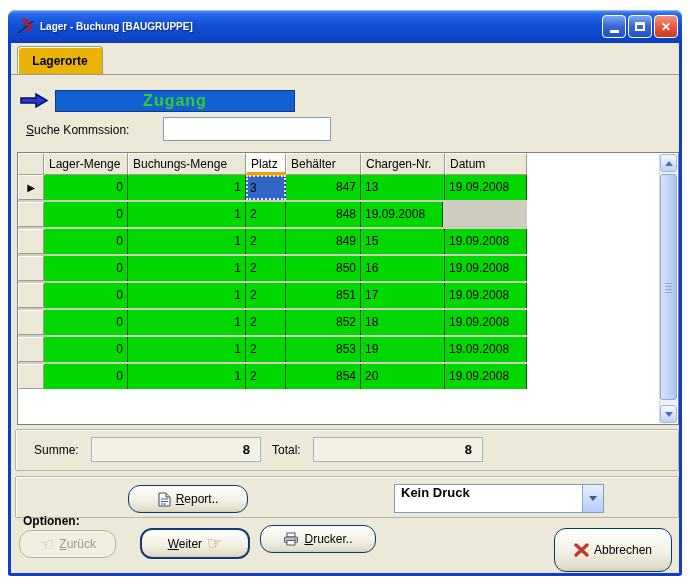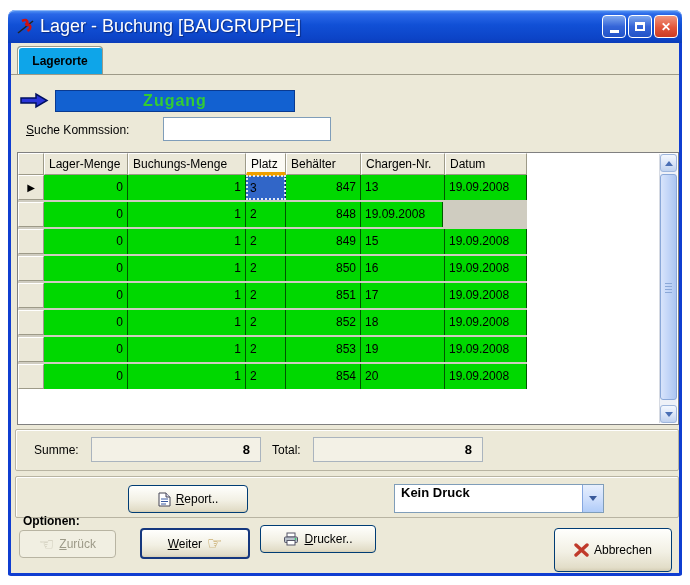--- a/index.html
+++ b/index.html
@@ -6,34 +6,34 @@
     font-family:"Liberation Sans",sans-serif;font-size:12px;color:#000;}
   .window{position:absolute;left:8px;top:10px;width:674px;height:566px;
     border:3px solid #0f3dd1;border-top:none;border-radius:8px 8px 3px 3px;
     background:#ece9d8;box-sizing:border-box;}
   
   .titlebar{position:absolute;left:-3px;top:0;width:674px;height:33px;
     border-radius:7px 7px 0 0;
     background:linear-gradient(180deg,#5a9cf5 0%,#2a68e8 12%,#1150d6 45%,#0c43c6 88%,#0a3cb8 100%);
     display:flex;align-items:center;box-shadow:inset 0 1px 0 #8db8f8;}
   .app-icon{width:20px;height:18px;margin:0 4px 0 8px;flex:0 0 auto;}
-  .title{color:#fff;font-weight:normal;font-size:18px;text-shadow:1px 1px 1px #0a2a80;}
+  .title{color:#fff;font-weight:bold;font-size:10px;text-shadow:1px 1px 1px #0a2a80;}
   .winbtns{margin-left:auto;display:flex;gap:2px;padding-right:4px;}
   .wbtn{width:24px;height:23px;border:1px solid #fff;border-radius:4px;
     display:flex;align-items:center;justify-content:center;color:#fff;font-size:12px;
     font-weight:bold;line-height:1;box-sizing:border-box;}
   .wbtn.min,.wbtn.max{background:linear-gradient(180deg,#7fa8ef 0%,#3565d8 50%,#2252c8 100%);}
   .wbtn.close{background:linear-gradient(180deg,#f0967e 0%,#e2553a 55%,#cc3a22 100%);}
   .min span{display:block;width:9px;height:3px;background:#fff;margin-top:9px;}
   .max span{display:block;width:10px;height:9px;border:2px solid #fff;border-top-width:3px;box-sizing:border-box;}
   
   .tabstrip{position:absolute;left:0;top:33px;width:100%;height:32px;
     border-bottom:1px solid #9d9a88;box-sizing:border-box;}
   .tab{position:absolute;left:6px;bottom:0;width:84px;height:27px;
-    background:#0ea5e9;border:1px solid #9d9a88;border-bottom:none;border-radius:4px 4px 0 0;
+    background:#eab308;border:1px solid #9d9a88;border-bottom:none;border-radius:4px 4px 0 0;
     font-weight:bold;display:flex;align-items:center;justify-content:center;
     box-shadow:inset 1px 1px 0 #fff;}
   
   .banner-arrow{position:absolute;left:8px;top:82px;width:30px;height:17px;}
   .banner{position:absolute;left:44px;top:80px;width:240px;height:22px;
     background:#1261d1;border:1px solid #0a3a90;box-sizing:border-box;
     display:flex;align-items:center;justify-content:center;}
   .banner span{color:#33cc33;font-weight:bold;font-size:16px;letter-spacing:1px;}
   .search-label{position:absolute;left:15px;top:113px;}
   .accesskey::first-letter{text-decoration:underline;}
@@ -81,21 +81,21 @@
   .panel{position:absolute;left:4px;width:664px;box-sizing:border-box;
     border:1px solid #b8b4a2;border-radius:2px;box-shadow:inset 1px 1px 0 #fff;}
   .summary{top:419px;height:42px;}
   .sumlabel{position:absolute;top:13px;}
   .sumfield{position:absolute;top:7px;width:170px;height:25px;box-sizing:border-box;
     background:#f3f1e6;border:1px solid #aab4be;text-align:right;font-weight:bold;
     font-size:13px;line-height:23px;padding-right:10px;}
   
   .options{top:466px;height:42px;}
   .optlabel{position:absolute;left:7px;top:13px;font-weight:bold;margin-top:24px;}
-  .xpbtn{position:absolute;box-sizing:border-box;border:1px solid #003c74;border-radius:4px;
+  .xpbtn{position:absolute;box-sizing:border-box;border:1px solid #003c74;border-radius:12px;
     background:linear-gradient(180deg,#fffffd 0%,#f2f0e4 55%,#e2ddc8 92%,#d4cdb4 100%);
     display:flex;align-items:center;justify-content:center;gap:5px;font:inherit;cursor:default;}
   .btn-report{left:112px;top:8px;width:120px;height:28px;}
   .btn-drucker{left:244px;top:8px;width:116px;height:28px;margin-top:40px;}
   .dropdown{position:absolute;left:378px;top:7px;width:210px;height:29px;background:#fff;
     border:1px solid #7f9db9;box-sizing:border-box;display:flex;align-items:flex-start;}
   .ddtext{flex:1;padding-left:6px;font-weight:bold;font-size:13px;}
   .ddbtn{width:20px;height:100%;border-left:1px solid #86a7e0;border-radius:0 1px 1px 0;
     background:linear-gradient(180deg,#e7effd 0%,#cfdffc 50%,#b0ccf8 100%);
     display:flex;align-items:center;justify-content:center;}

